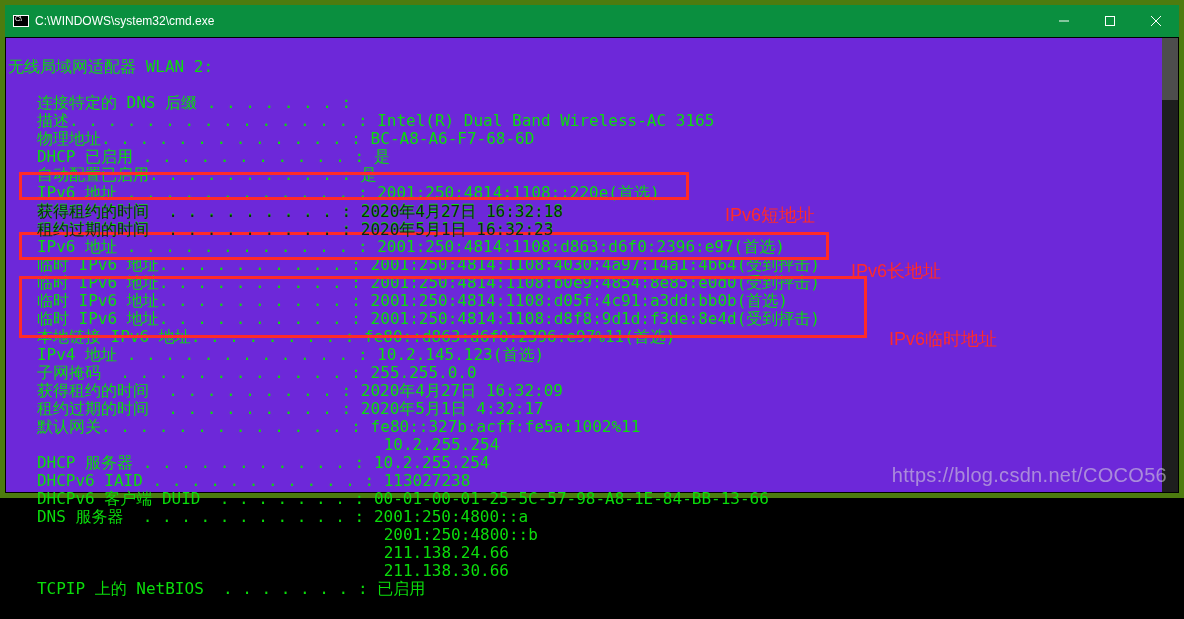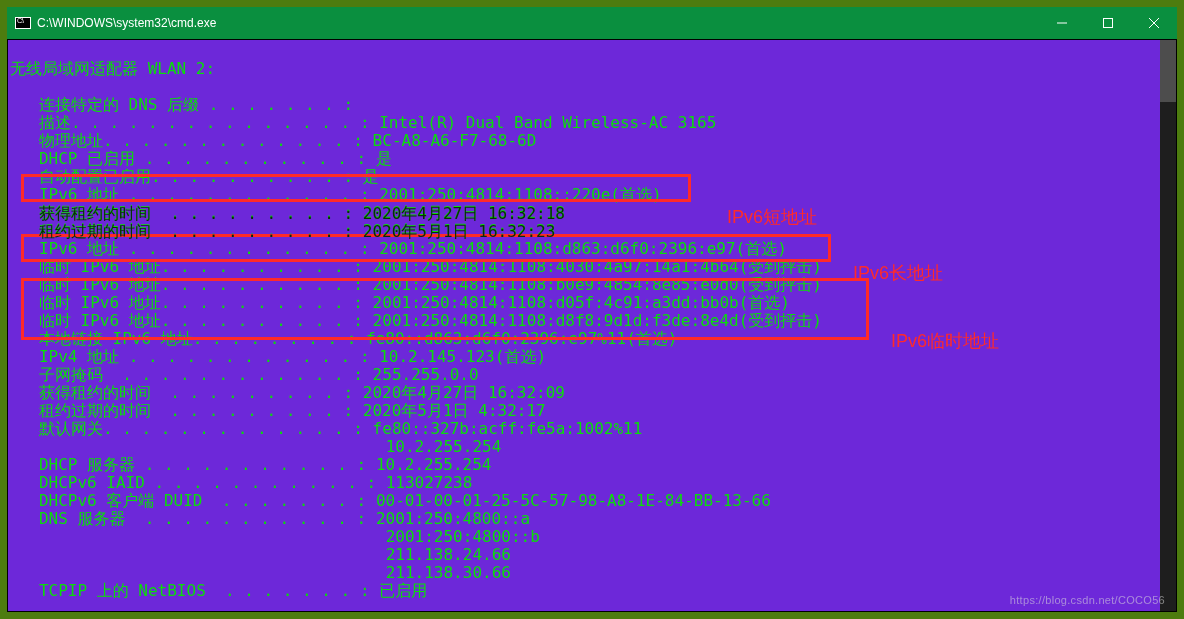--- a/index.html
+++ b/index.html
@@ -1,31 +1,31 @@
 <!DOCTYPE html>
 <html><head>
 <meta charset="utf-8">
 <style>
   * { margin:0; padding:0; box-sizing:border-box; }
   html,body { width:1184px; height:619px; background:#000; overflow:hidden; font-family:"NSimSun","SimSun","Consolas",monospace; }
-  .window { position:relative; width:1184px; height:619px; background:#000; border:7px solid #4d7c0f; }
+  .window { position:relative; width:1184px; height:498px; background:#000; border:5px solid #4d7c0f; }
   .titlebar { position:relative; height:32px; background:#0a8f3f; display:flex; align-items:center; color:#fff; font-family:"Segoe UI",sans-serif; font-size:12px; }
   .titlebar .icon { width:16px; height:12px; margin:0 6px 0 8px; background:#000; border:1px solid #fff; position:relative; }
   .titlebar .icon::after{content:"C:\\";position:absolute;top:-1px;left:1px;font-size:7px;color:#fff;letter-spacing:-1px;}
   .titlebar .label{white-space:nowrap;}
   .winbtns{position:absolute;right:0;top:0;height:32px;display:flex;}
   .winbtn{width:46px;height:32px;display:flex;align-items:center;justify-content:center;color:#fff;}
   .winbtn svg{width:10px;height:10px;}
   .term{position:absolute;left:1px;top:33px;right:1px;bottom:1px;background:#6d28d9;color:#0bdc0b;font-size:16px;line-height:18px;white-space:pre;padding:2px 0 0 2px;font-family:"NSimSun","SimSun","Consolas",monospace;}
   .scrollbar{position:absolute;right:1px;top:33px;width:16px;bottom:1px;background:#1e1e1e;}
   .thumb{position:absolute;right:0;top:0;width:16px;height:62px;background:#4d4d4d;}
   .redbox{position:absolute;border:3px solid #ff2a2a;pointer-events:none;}
   .anno{position:absolute;color:#ff2a2a;font-size:18px;font-family:"Microsoft YaHei","SimHei",sans-serif;pointer-events:none;margin-top:28px;}
   .obsc{position:absolute;color:#082a08;font-size:16px;font-family:"NSimSun",monospace;white-space:pre;}
-  .watermark{position:absolute;right:12px;bottom:6px;color:rgba(220,220,220,.55);font-size:11px;font-family:"Segoe UI",sans-serif;letter-spacing:.3px;}
+  .watermark{position:absolute;right:12px;bottom:6px;color:rgba(220,220,220,.55);font-size:20px;font-family:"Segoe UI",sans-serif;letter-spacing:.3px;}
 </style>
 </head>
 <body>
 
 <div class="window">
 
   <div class="titlebar">
     <div class="icon"></div>
     <span class="label">C:\WINDOWS\system32\cmd.exe</span>
     <div class="winbtns">

